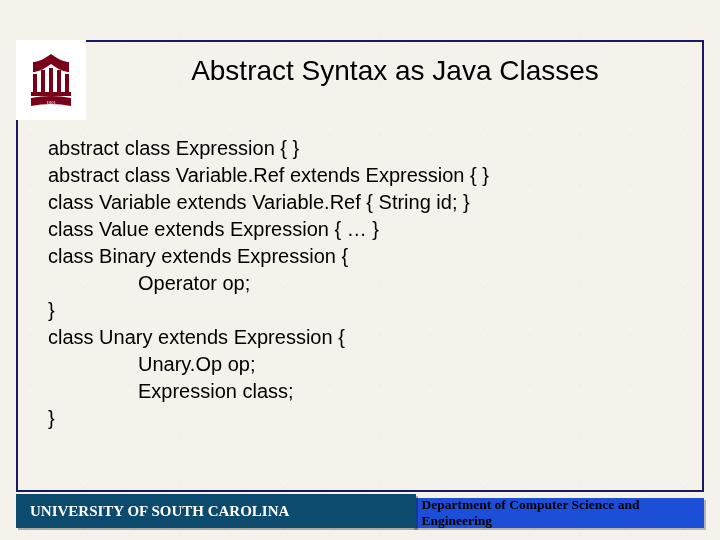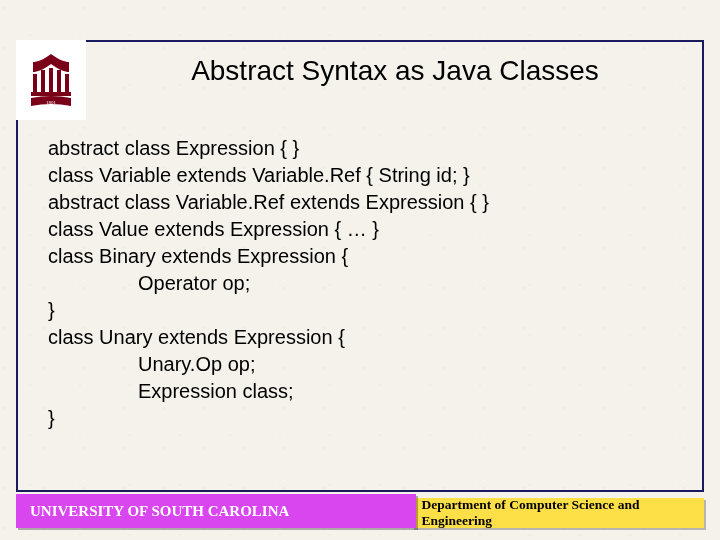--- a/index.html
+++ b/index.html
@@ -61,35 +61,35 @@
   .footer {
     position: absolute;
     left: 16px;
     right: 16px;
     bottom: 12px;
     height: 34px;
     display: flex;
     z-index: 3;
   }
   .footer-left {
-    background: #d946ef;
+    background: #0c4a6e;
     color: #fff;
     font-family: "Times New Roman", serif;
     font-weight: bold;
     font-size: 15px;
     display: flex;
     align-items: center;
     padding: 0 14px;
     flex: 0 0 54%;
     box-shadow: 2px 2px 0 rgba(0,0,0,0.3);
     position: relative;
     z-index: 2;
   }
   .footer-right {
-    background: #fde047;
+    background: #1d4ed8;
     color: #000;
     font-family: "Times New Roman", serif;
     font-weight: bold;
     font-size: 13.5px;
     display: flex;
     align-items: center;
     padding: 0 10px;
     flex: 1;
     box-shadow: 2px 2px 0 rgba(0,0,0,0.25);
     margin-left: -4px;
@@ -115,22 +115,22 @@
       <path d="M8 50 Q28 46 48 50 L48 58 Q28 54 8 58 Z"></path>
     </g>
     <text x="28" y="56" text-anchor="middle" font-size="5" fill="#fff" font-family="serif">1801</text>
   </svg>
 </div>
 
 <div class="title">Abstract Syntax as Java Classes</div>
 
 <div class="content">
   <div>abstract class Expression { }</div>
+  <div>abstract class Variable.Ref extends Expression { }</div>
   <div>class Variable extends Variable.Ref { String id; }</div>
-  <div>abstract class Variable.Ref extends Expression { }</div>
   <div>class Value extends Expression { … }</div>
   <div>class Binary extends Expression {</div>
   <span class="indent">Operator op;</span>
   <div>}</div>
   <div>class Unary extends Expression {</div>
   <span class="indent">Unary.Op op;</span>
   <span class="indent">Expression class;</span>
   <div>}</div>
 </div>
 

